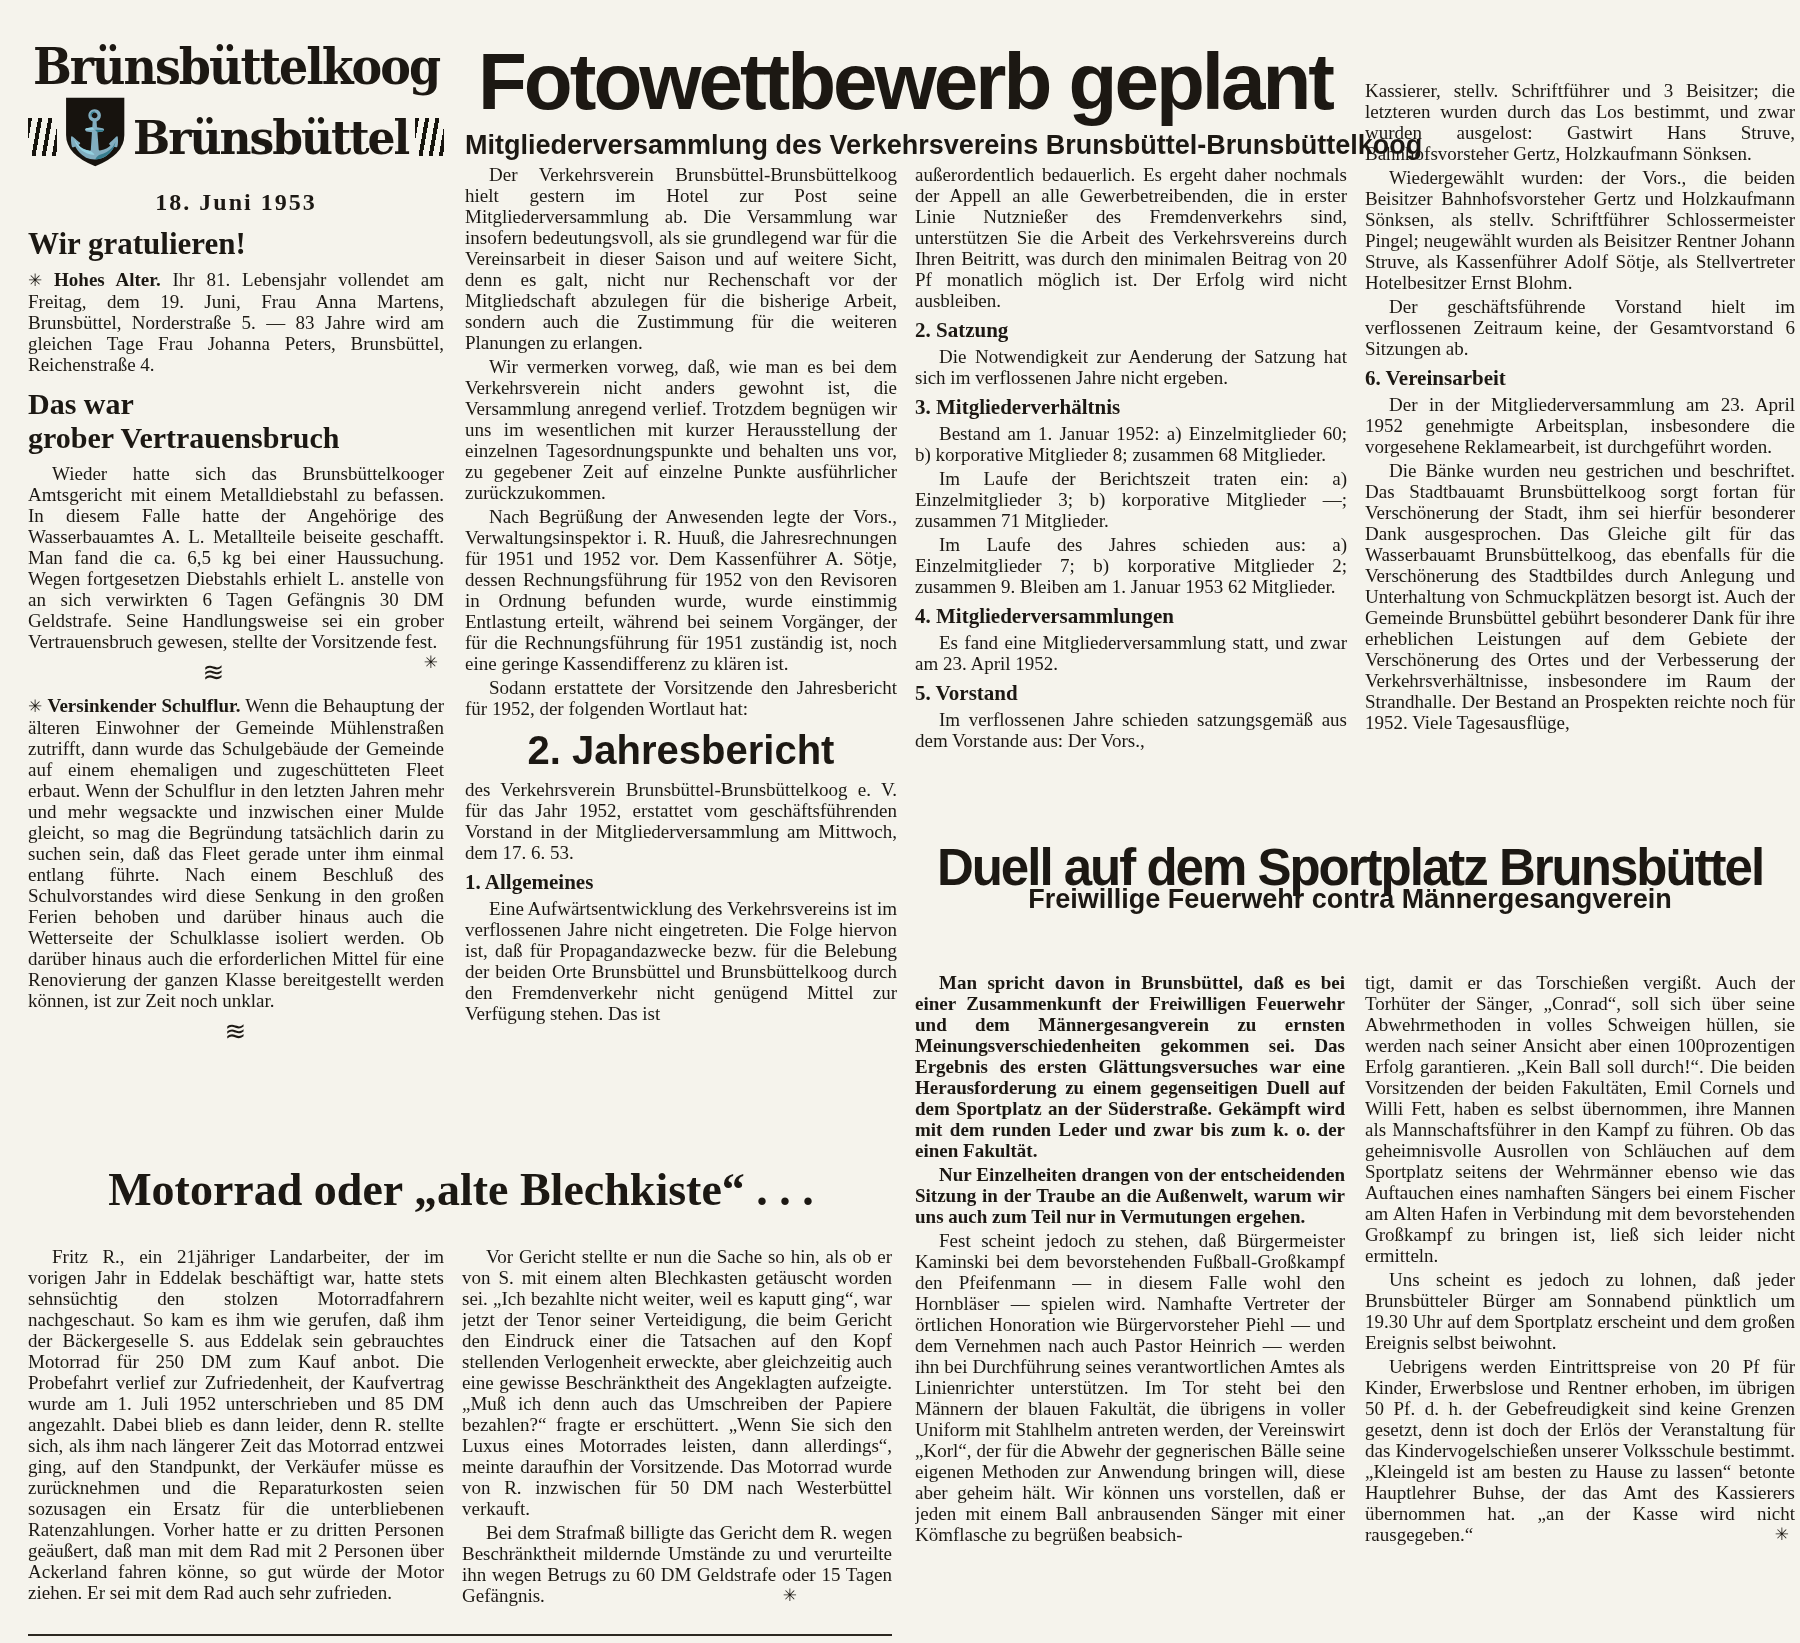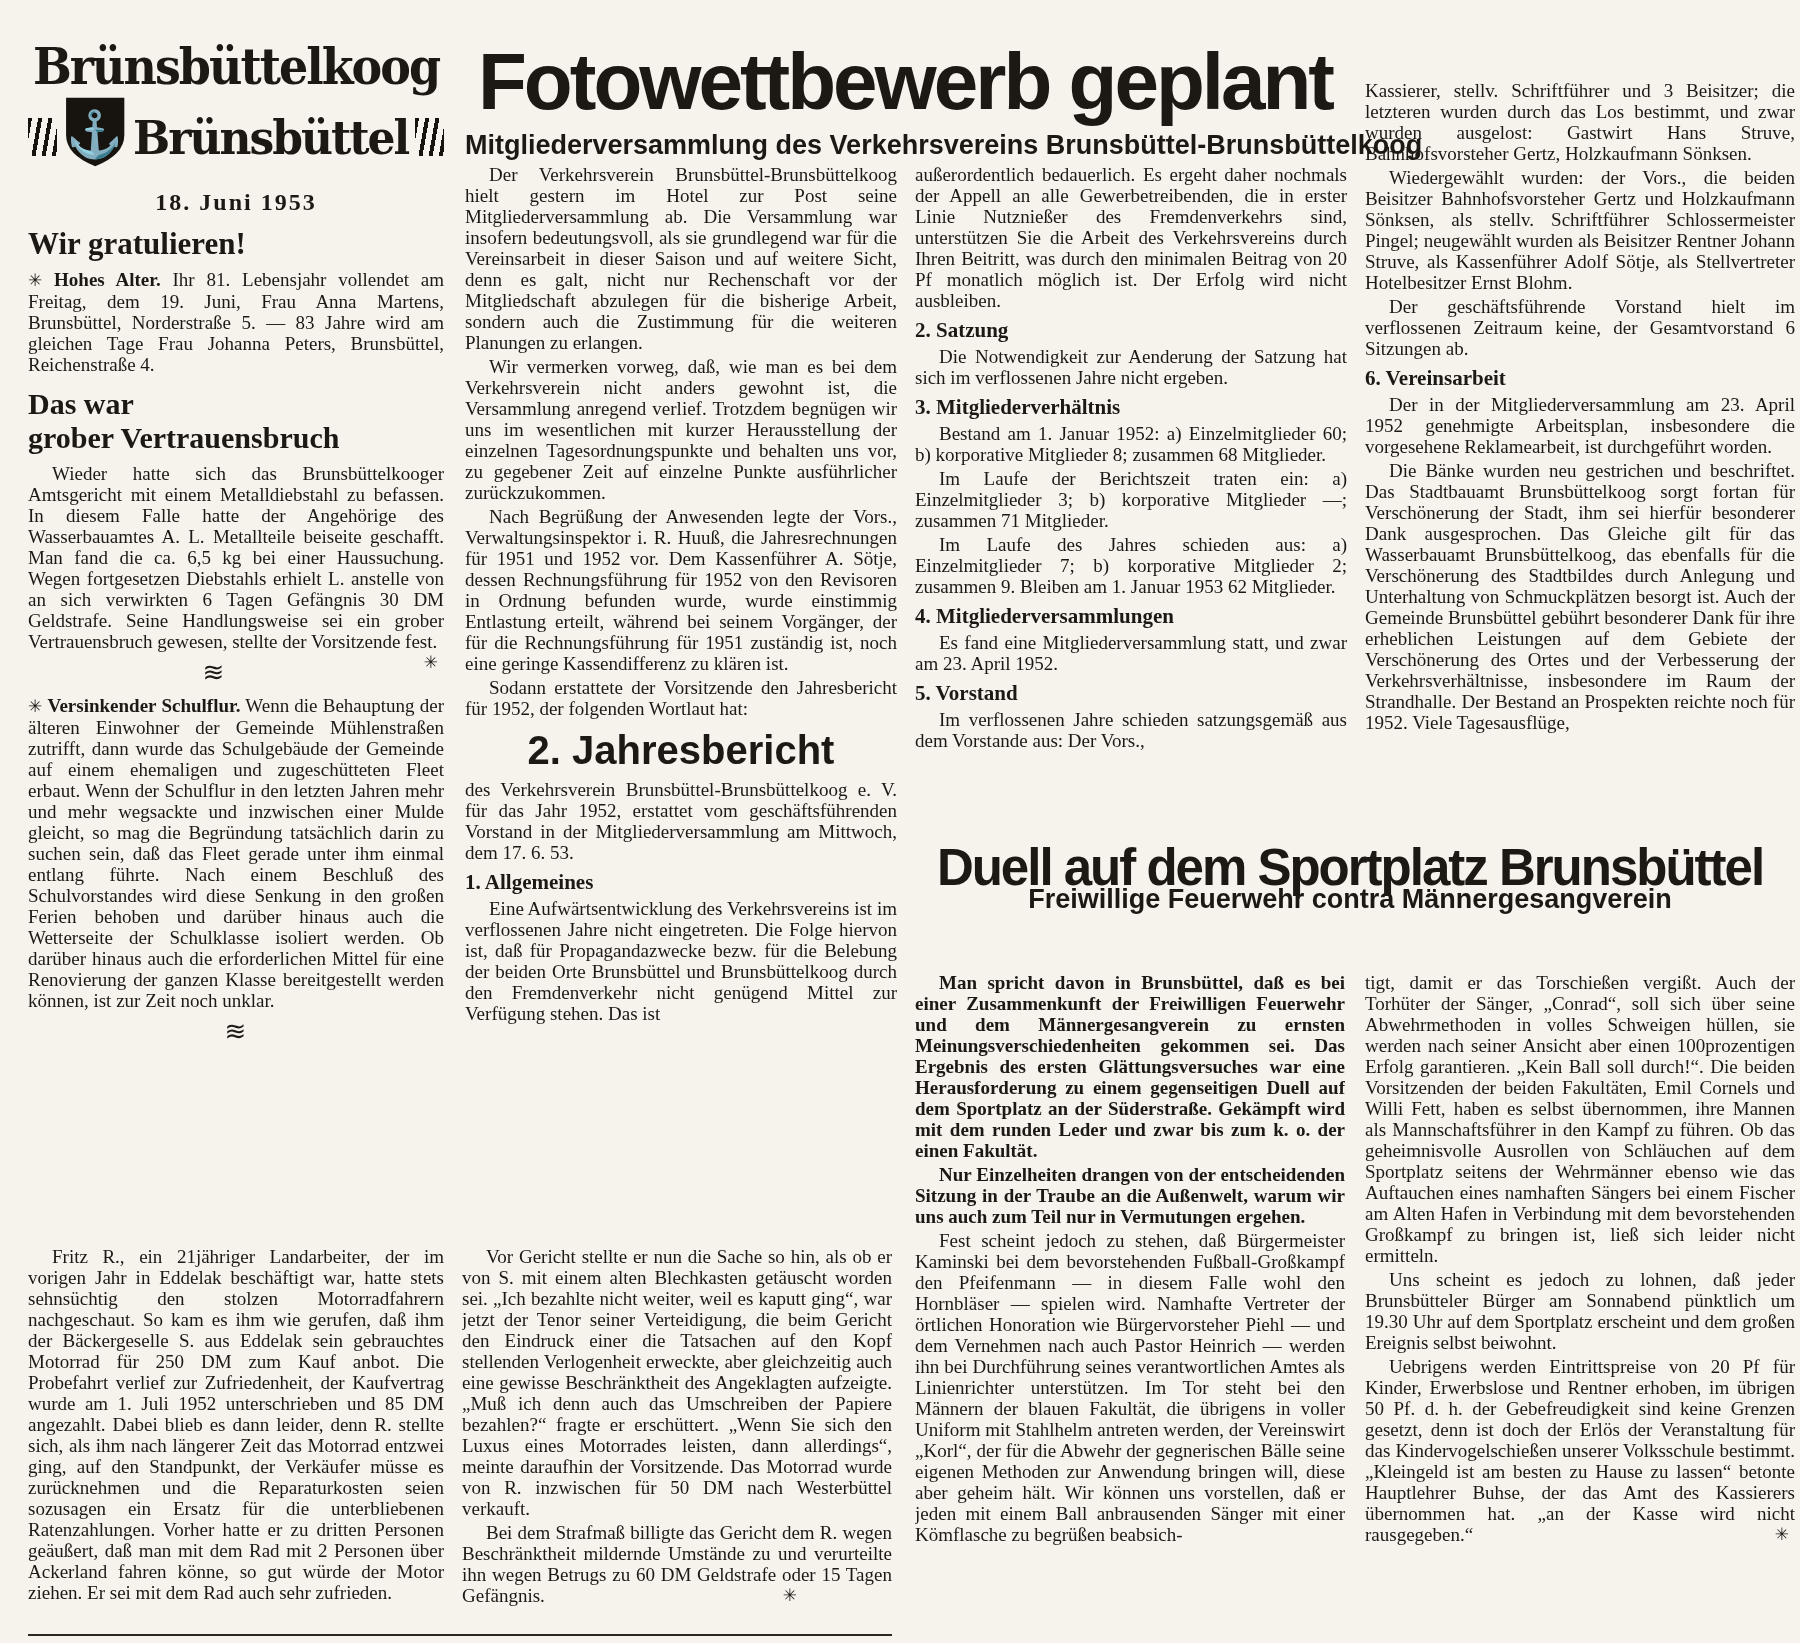--- a/index.html
+++ b/index.html
@@ -169,20 +169,21 @@
     <p class="boldp">Nur Einzelheiten drangen von der entscheidenden Sitzung in der Traube an die Außenwelt, warum wir uns auch zum Teil nur in Vermutungen ergehen.</p>
     <p>Fest scheint jedoch zu stehen, daß Bürgermeister Kaminski bei dem bevorstehenden Fußball-Großkampf den Pfeifenmann — in diesem Falle wohl den Hornbläser — spielen wird. Namhafte Vertreter der örtlichen Honoration wie Bürgervorsteher Piehl — und dem Vernehmen nach auch Pastor Heinrich — werden ihn bei Durchführung seines verantwortlichen Amtes als Linienrichter unterstützen. Im Tor steht bei den Männern der blauen Fakultät, die übrigens in voller Uniform mit Stahlhelm antreten werden, der Vereinswirt „Korl“, der für die Abwehr der gegnerischen Bälle seine eigenen Methoden zur Anwendung bringen will, diese aber geheim hält. Wir können uns vorstellen, daß er jeden mit einem Ball anbrausenden Sänger mit einer Kömflasche zu begrüßen beabsich-</p>
   </div>
 
   <div class="col duellC2">
     <p class="noind">tigt, damit er das Torschießen vergißt. Auch der Torhüter der Sänger, „Conrad“, soll sich über seine Abwehrmethoden in volles Schweigen hüllen, sie werden nach seiner Ansicht aber einen 100prozentigen Erfolg garantieren. „Kein Ball soll durch!“. Die beiden Vorsitzenden der beiden Fakultäten, Emil Cornels und Willi Fett, haben es selbst übernommen, ihre Mannen als Mannschaftsführer in den Kampf zu führen. Ob das geheimnisvolle Ausrollen von Schläuchen auf dem Sportplatz seitens der Wehrmänner ebenso wie das Auftauchen eines namhaften Sängers bei einem Fischer am Alten Hafen in Verbindung mit dem bevorstehenden Großkampf zu bringen ist, ließ sich leider nicht ermitteln.</p>
     <p>Uns scheint es jedoch zu lohnen, daß jeder Brunsbütteler Bürger am Sonnabend pünktlich um 19.30 Uhr auf dem Sportplatz erscheint und dem großen Ereignis selbst beiwohnt.</p>
     <p><span>Uebrigens werden Eintrittspreise von 20 Pf für Kinder, Erwerbslose und Rentner erhoben, im übrigen 50 Pf. d. h. der Gebefreudigkeit sind keine Grenzen gesetzt, denn ist doch der Erlös der Veranstaltung für das Kindervogelschießen unserer Volksschule bestimmt. „Kleingeld ist am besten zu Hause zu lassen“ betonte Hauptlehrer Buhse, der das Amt des Kassierers übernommen hat. „an der Kasse wird nicht rausgegeben.“</span><span class="star fr">✳</span></p>
   </div>
 
+  <div class="headline-motorrad">Motorrad oder „alte Blechkiste“ . . .</div>
 
   <div class="col motorC1">
     <p>Fritz R., ein 21jähriger Landarbeiter, der im vorigen Jahr in Eddelak beschäftigt war, hatte stets sehnsüchtig den stolzen Motorradfahrern nachgeschaut. So kam es ihm wie gerufen, daß ihm der Bäckergeselle S. aus Eddelak sein gebrauchtes Motorrad für 250 DM zum Kauf anbot. Die Probefahrt verlief zur Zufriedenheit, der Kaufvertrag wurde am 1. Juli 1952 unterschrieben und 85 DM angezahlt. Dabei blieb es dann leider, denn R. stellte sich, als ihm nach längerer Zeit das Motorrad entzwei ging, auf den Standpunkt, der Verkäufer müsse es zurücknehmen und die Reparaturkosten seien sozusagen ein Ersatz für die unterbliebenen Ratenzahlungen. Vorher hatte er zu dritten Personen geäußert, daß man mit dem Rad mit 2 Personen über Ackerland fahren könne, so gut würde der Motor ziehen. Er sei mit dem Rad auch sehr zufrieden.</p>
   </div>
 
   <div class="col motorC2">
     <p>Vor Gericht stellte er nun die Sache so hin, als ob er von S. mit einem alten Blechkasten getäuscht worden sei. „Ich bezahlte nicht weiter, weil es kaputt ging“, war jetzt der Tenor seiner Verteidigung, die beim Gericht den Eindruck einer die Tatsachen auf den Kopf stellenden Verlogenheit erweckte, aber gleichzeitig auch eine gewisse Beschränktheit des Angeklagten aufzeigte. „Muß ich denn auch das Umschreiben der Papiere bezahlen?“ fragte er erschüttert. „Wenn Sie sich den Luxus eines Motorrades leisten, dann allerdings“, meinte daraufhin der Vorsitzende. Das Motorrad wurde von R. inzwischen für 50 DM nach Westerbüttel verkauft.</p>
     <p><span>Bei dem Strafmaß billigte das Gericht dem R. wegen Beschränktheit mildernde Umstände zu und verurteilte ihn wegen Betrugs zu 60 DM Geldstrafe oder 15 Tagen Gefängnis.</span><span class="star fr" style="margin-right:95px">✳</span></p>
   </div>
 

